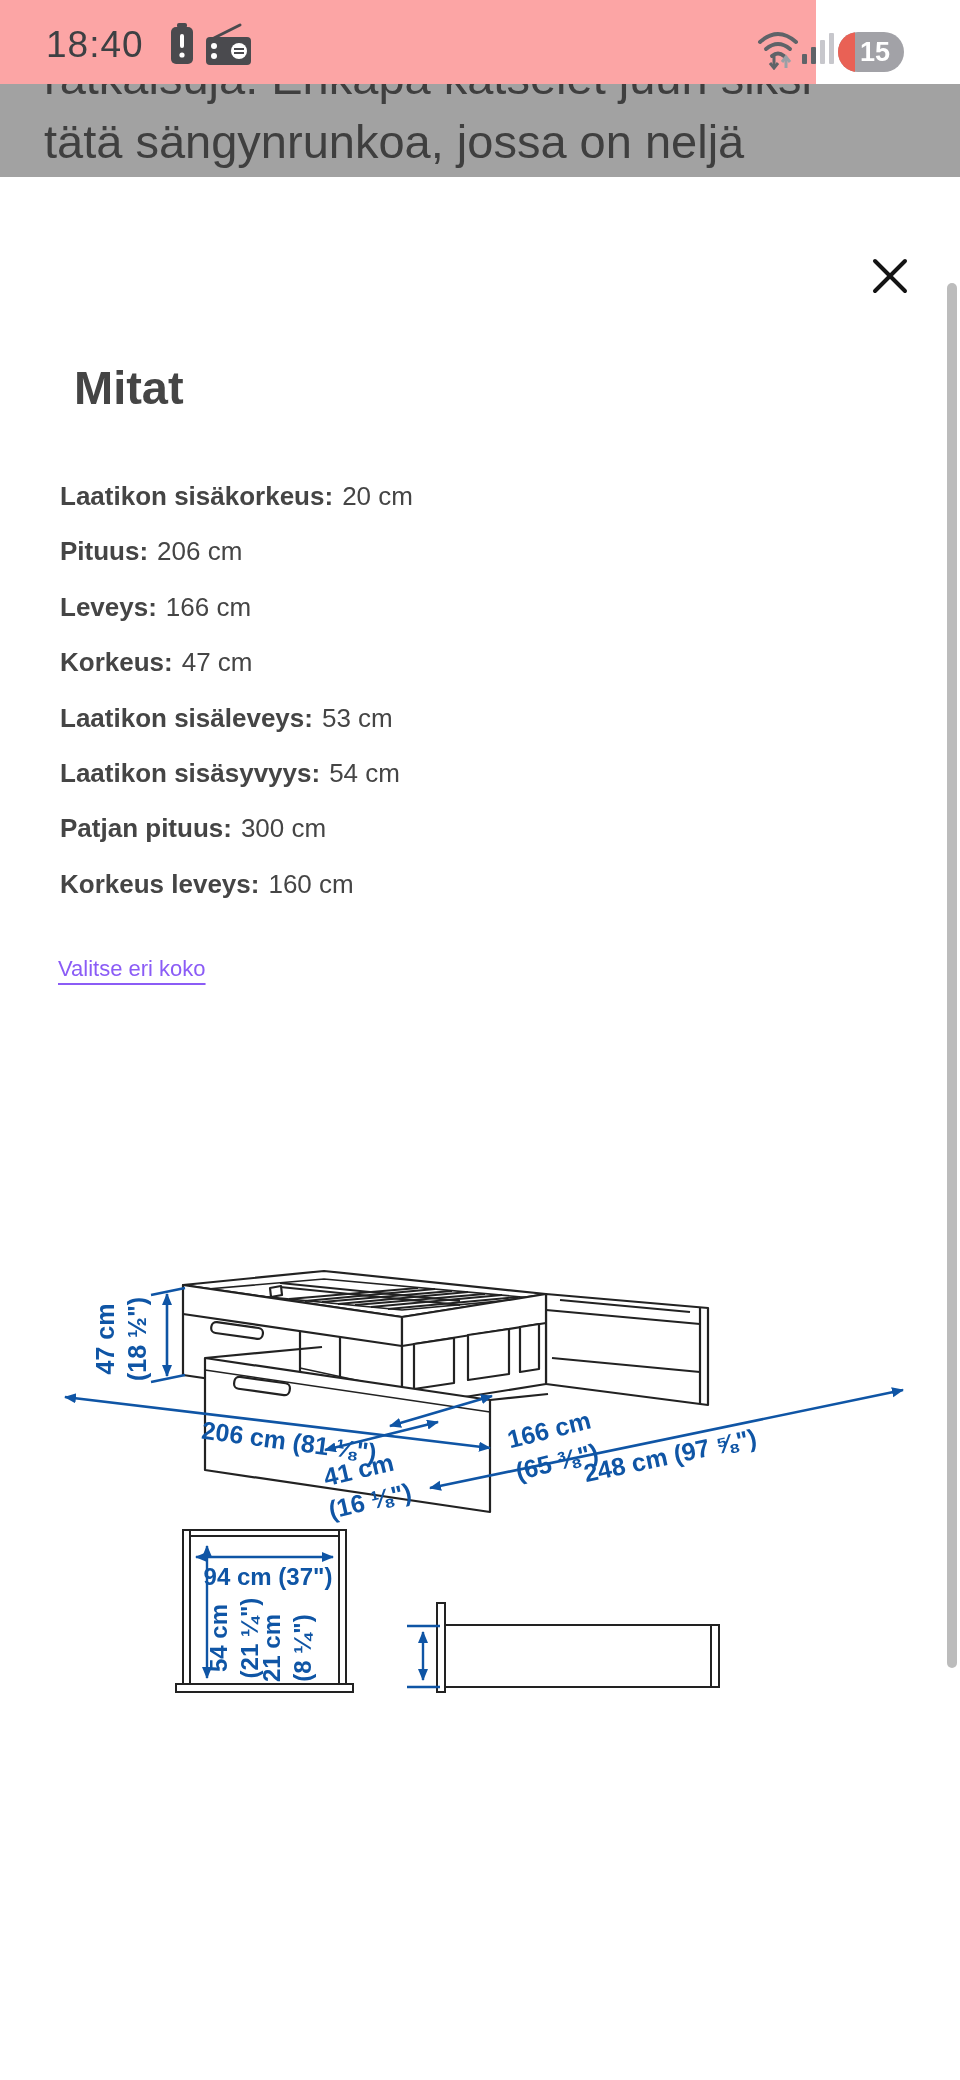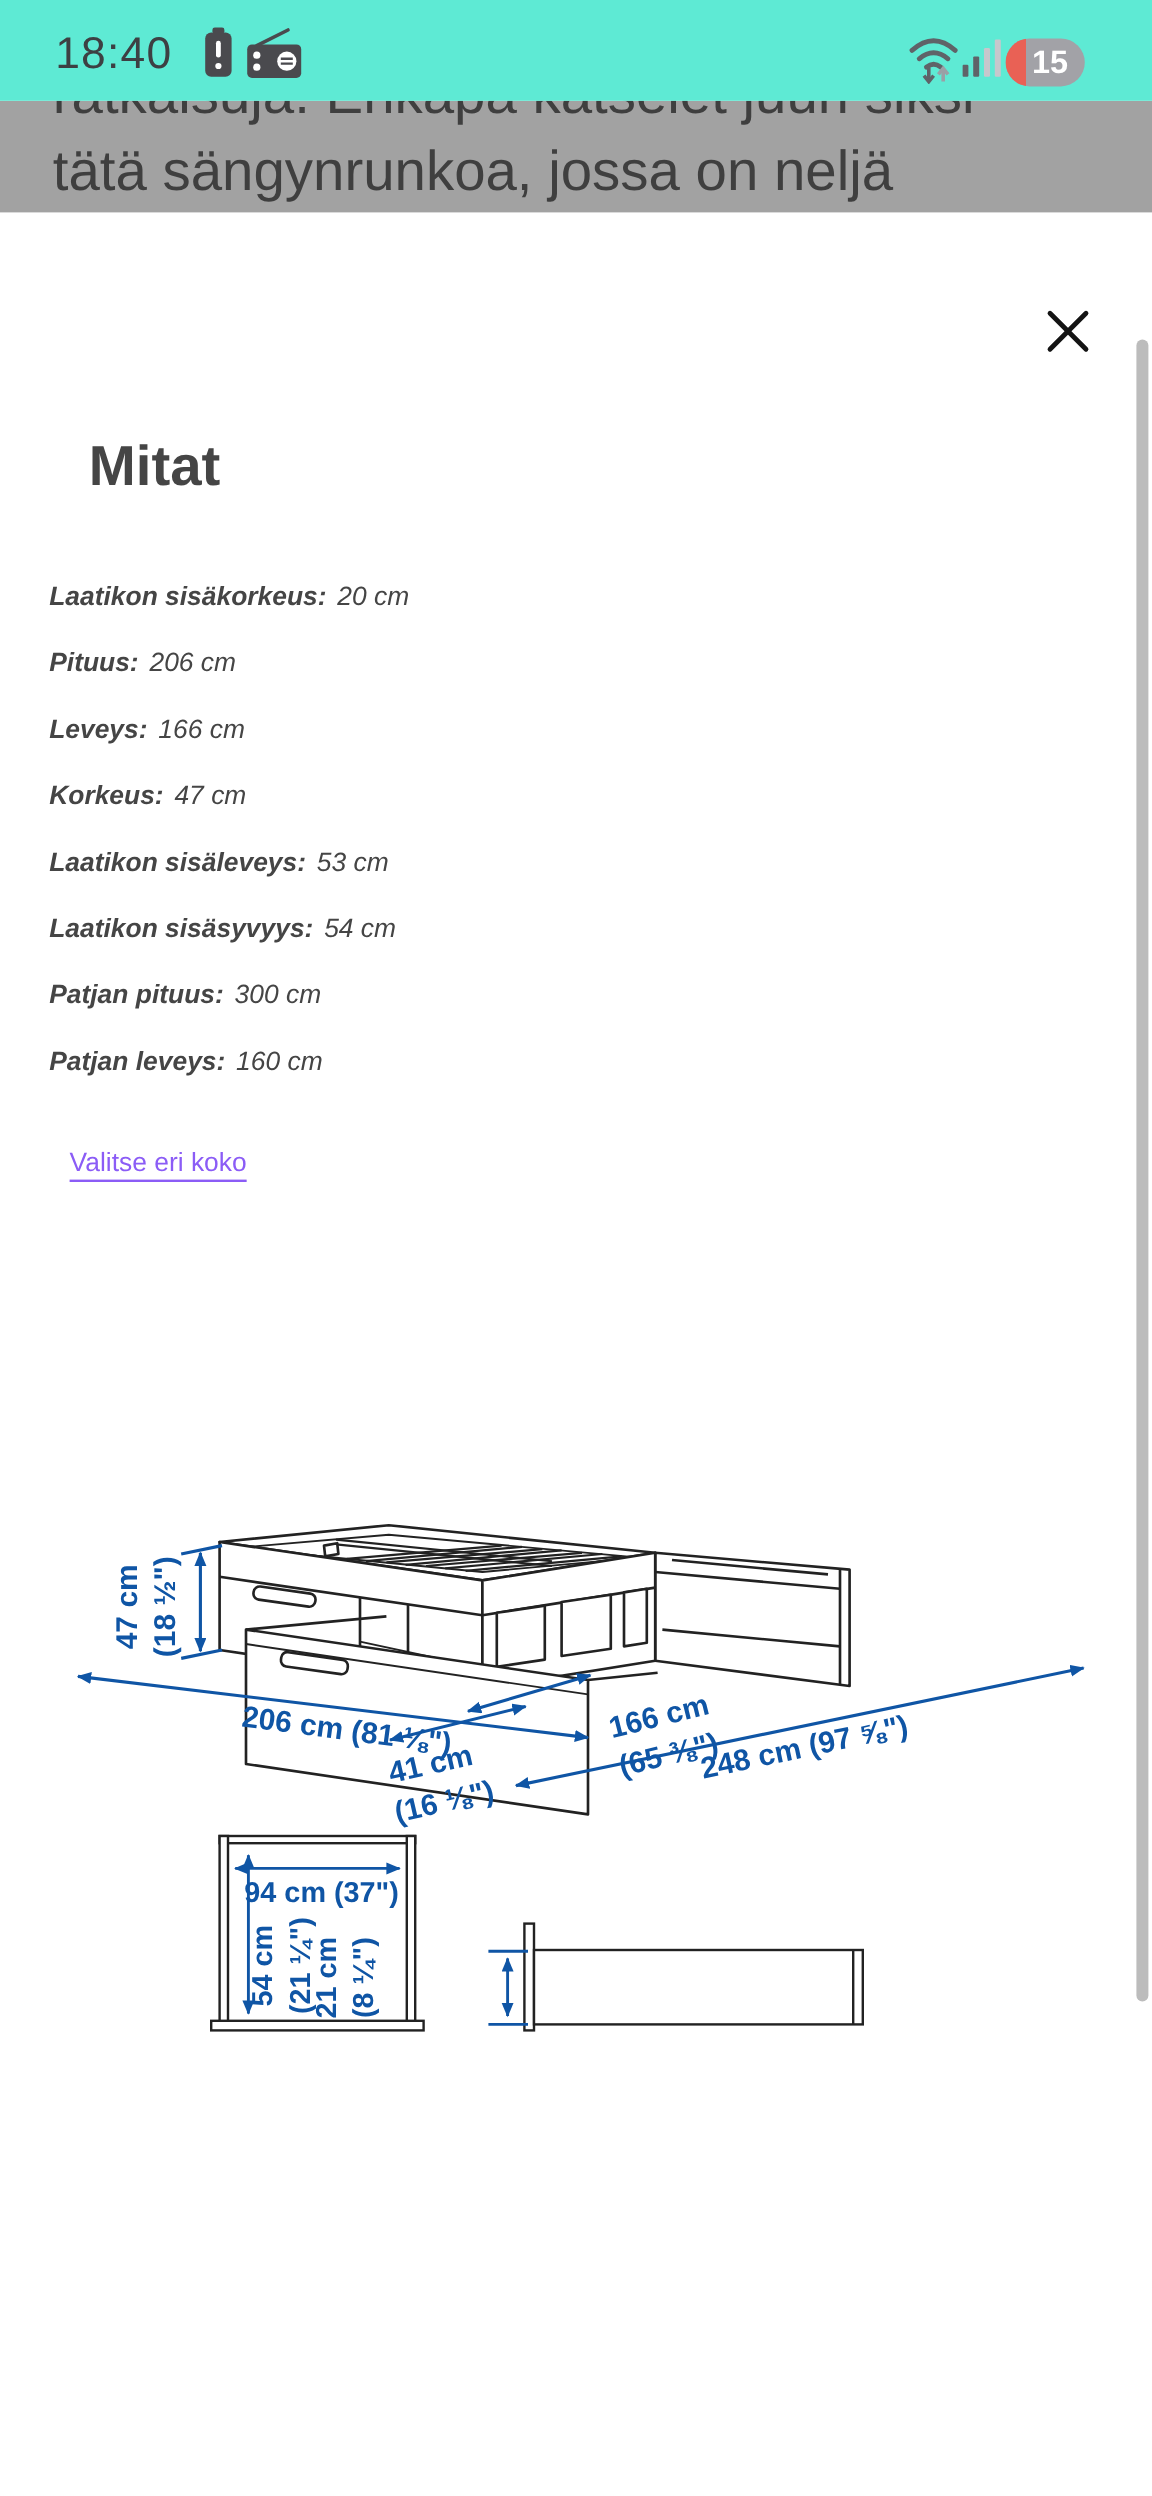--- a/index.html
+++ b/index.html
@@ -3,38 +3,38 @@
 <meta charset="utf-8">
 <style>
   html,body{margin:0;padding:0;background:#ddd;}
   *{box-sizing:border-box;}
   #screen{
     position:relative;width:960px;height:2080px;margin:0 auto;
     background:#ffffff;overflow:hidden;
     font-family:"Liberation Sans","DejaVu Sans",sans-serif;
   }
   
-  .statusbar{position:absolute;left:0;top:0;width:960px;height:84px;background:#5eead4;z-index:40;}
+  .statusbar{position:absolute;left:0;top:0;width:816px;height:84px;background:#fca5a5;z-index:40;}
   .time{position:absolute;left:46px;top:24px;font-size:37px;font-weight:500;color:#3d4043;letter-spacing:1px;}
   .sb-icon{position:absolute;}
   .batt-pill{position:absolute;left:838px;top:32px;width:66px;height:40px;border-radius:20px;
     background:#a2a2a7;overflow:hidden;display:flex;align-items:center;justify-content:center;text-align:right;}
   .batt-pill .red{position:absolute;left:0;top:0;width:17px;height:40px;background:#e96155;}
   .batt-pill .pct{position:relative;color:#fff;font-size:27px;font-weight:700;margin-left:8px;}
   
   .dimstrip{position:absolute;left:0;top:84px;width:960px;height:93px;background:#a2a2a2;overflow:hidden;z-index:10;}
   .dimline{position:absolute;white-space:nowrap;color:#3f3f3f;font-size:47px;font-weight:400;}
   .dimline.l1{left:44px;top:-34px;}
   .dimline.l2{left:44px;top:30px;}
   
   .sheet{position:absolute;left:0;top:205px;width:960px;height:1875px;background:#ffffff;
     border-radius:38px 38px 0 0;z-index:20;}
   .closebtn{position:absolute;left:866px;top:252px;width:48px;height:48px;z-index:30;cursor:pointer;}
   .title{position:absolute;left:74px;top:360px;font-size:47px;font-weight:700;color:#454545;z-index:25;}
-  .specs{position:absolute;left:41px;top:469px;z-index:25;font-size:22px;line-height:55.4px;color:#454545;font-style:italic;}
+  .specs{position:absolute;left:60px;top:469px;z-index:25;font-size:26px;line-height:55.4px;color:#454545;}
   .specs .row .lab{font-weight:700;}
   .specs .row .val{font-weight:400;margin-left:9px;}
   .sizelink{position:absolute;left:58px;top:956px;z-index:25;font-size:22px;color:#8b5cf6;
     text-decoration:underline;text-underline-offset:7px;text-decoration-thickness:2px;cursor:pointer;}
   
   .diagram{position:absolute;left:0;top:1200px;width:960px;height:620px;z-index:25;}
   .dimtxt{fill:#0f55a5;font-family:"Liberation Sans","DejaVu Sans",sans-serif;font-weight:700;}
   .f25{font-size:25px;} .f24{font-size:24px;}
   
   .scrollbar{position:absolute;left:947px;top:283px;width:10px;height:1385px;background:#bcbcbc;border-radius:5px;z-index:35;}
@@ -102,21 +102,21 @@
   <div class="title">Mitat</div>
 
   <div class="specs">
     <div class="row"><span class="lab">Laatikon sisäkorkeus:</span><span class="val">20 cm</span></div>
     <div class="row"><span class="lab">Pituus:</span><span class="val">206 cm</span></div>
     <div class="row"><span class="lab">Leveys:</span><span class="val">166 cm</span></div>
     <div class="row"><span class="lab">Korkeus:</span><span class="val">47 cm</span></div>
     <div class="row"><span class="lab">Laatikon sisäleveys:</span><span class="val">53 cm</span></div>
     <div class="row"><span class="lab">Laatikon sisäsyvyys:</span><span class="val">54 cm</span></div>
     <div class="row"><span class="lab">Patjan pituus:</span><span class="val">300 cm</span></div>
-    <div class="row"><span class="lab">Patjan leveys:</span><span class="val">160 cm</span></div>
+    <div class="row"><span class="lab">Korkeus leveys:</span><span class="val">160 cm</span></div>
   </div>
 
   <div class="sizelink">Valitse eri koko</div>
 
   <svg class="diagram" viewBox="0 0 960 620">
     <defs>
       <marker id="ah" markerWidth="14" markerHeight="12" refX="11" refY="5" orient="auto-start-reverse" markerUnits="userSpaceOnUse">
         <path d="M0,0 L12,5 L0,10 Z" fill="#0f55a5"></path>
       </marker>
     </defs>

